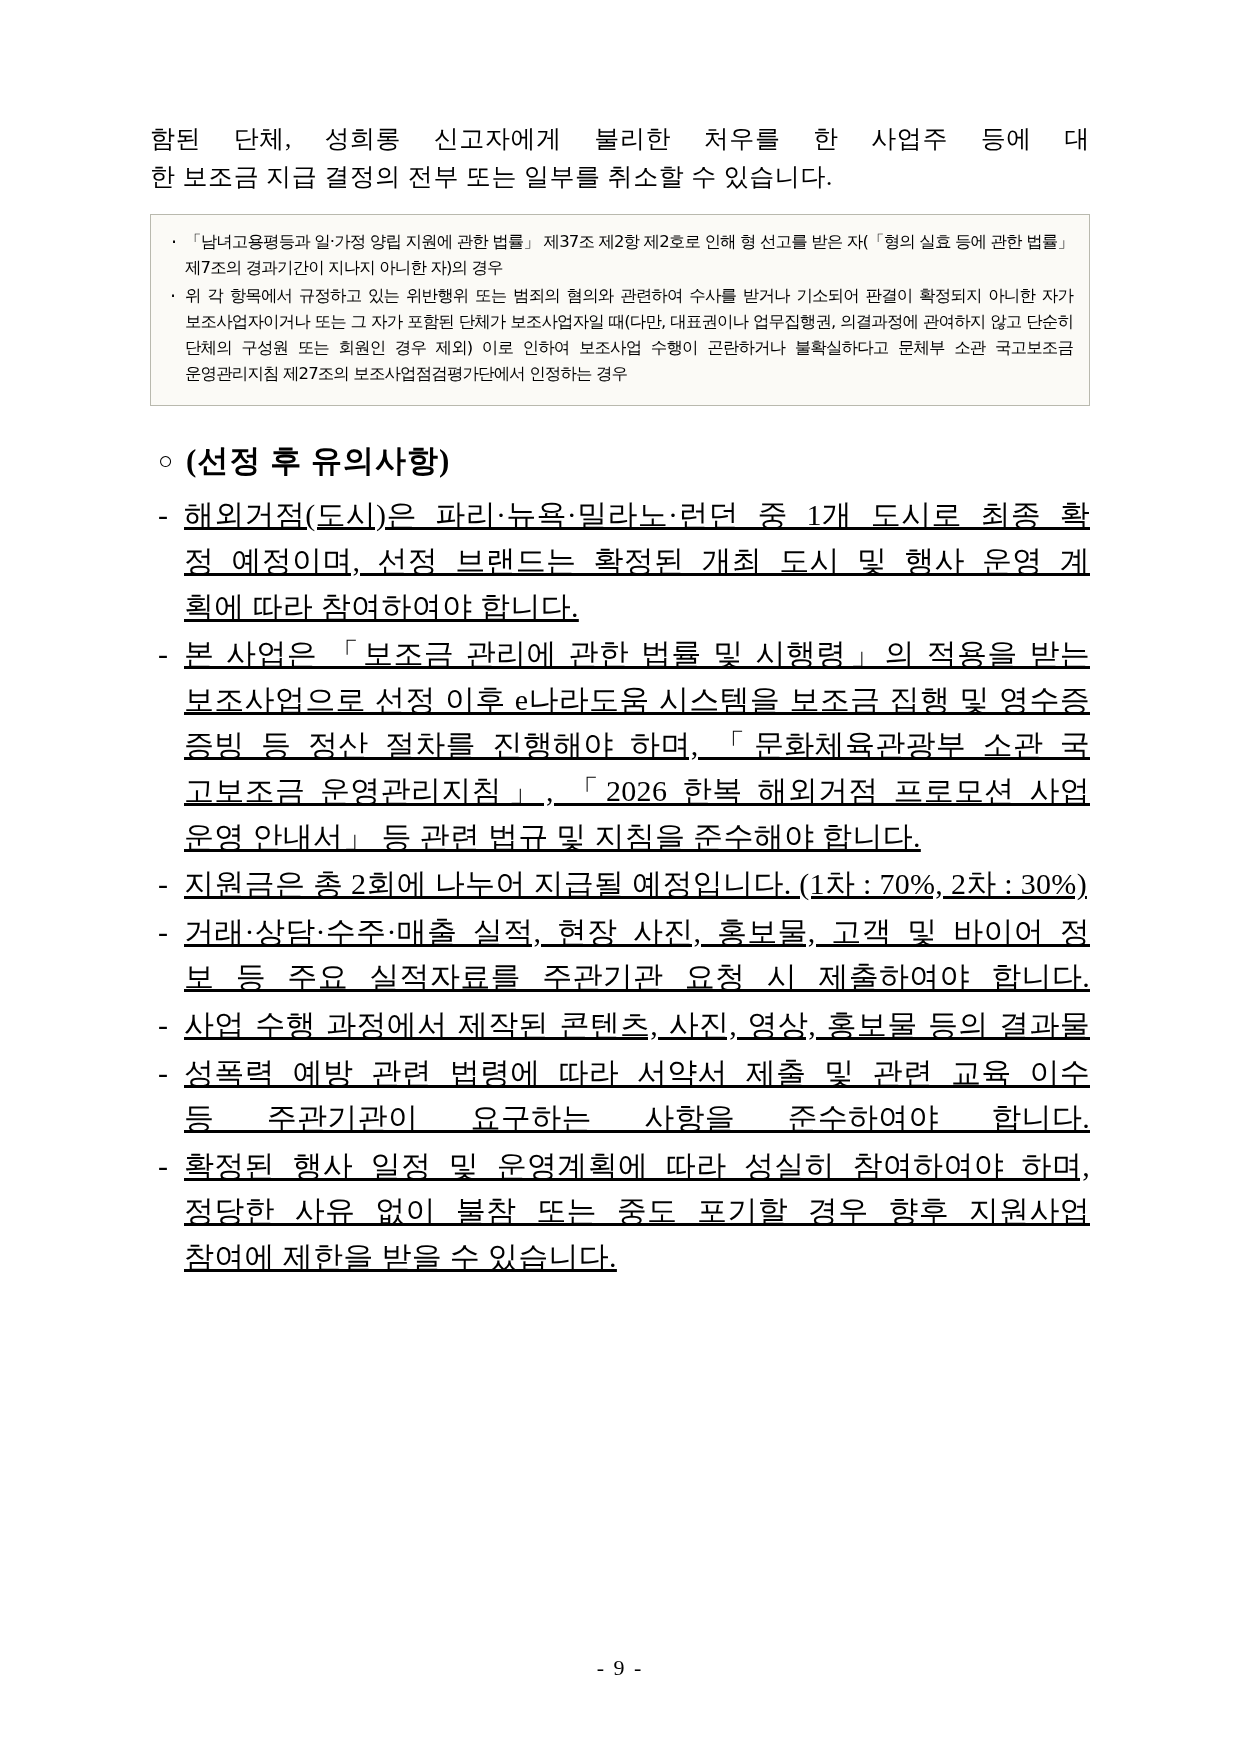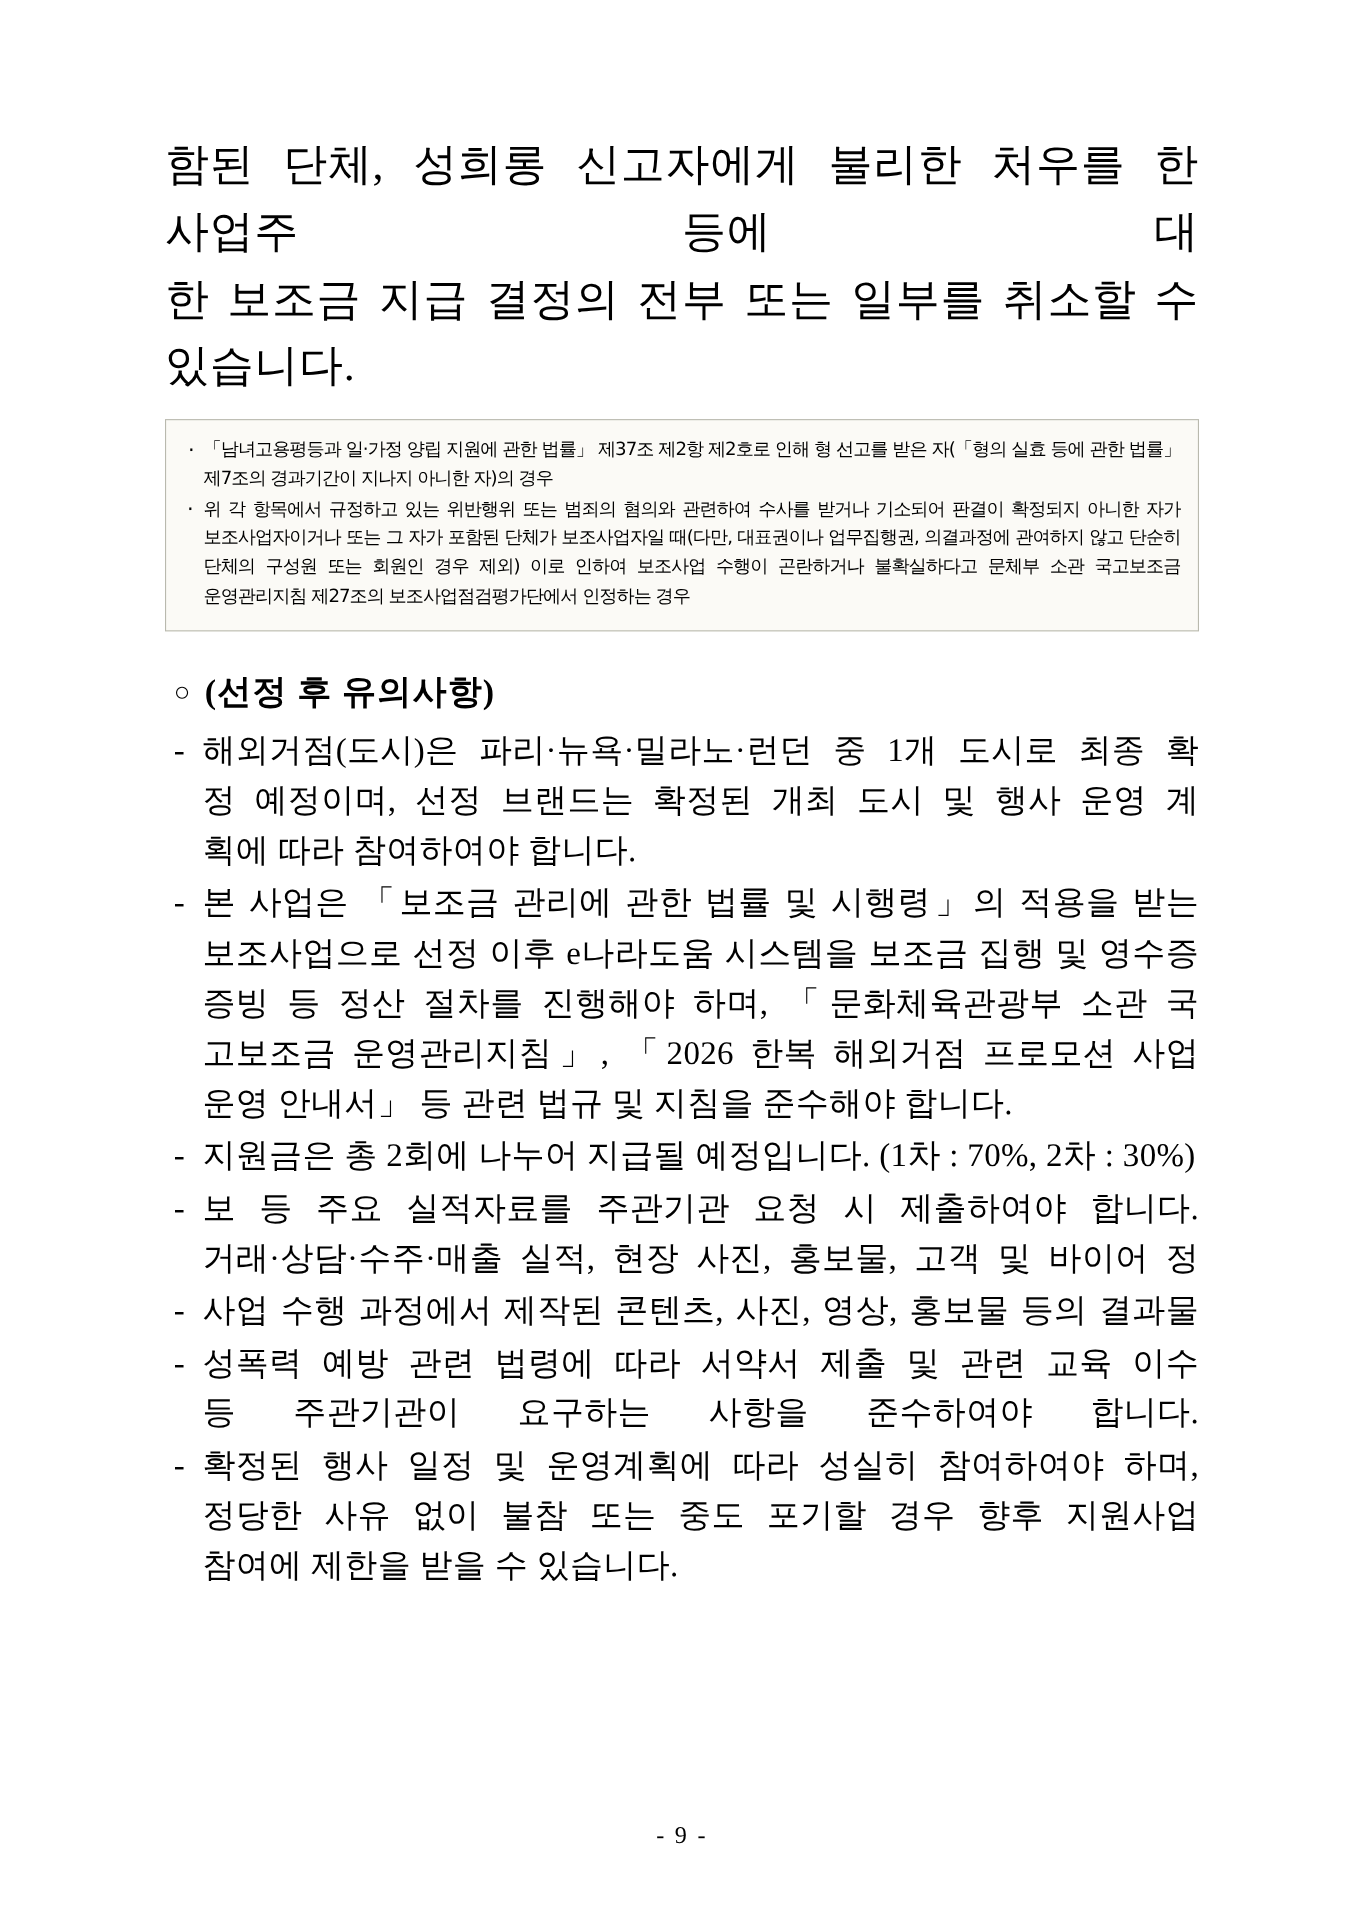--- a/index.html
+++ b/index.html
@@ -18,21 +18,21 @@
   .page {
     position: relative;
     width: 1240px;
     height: 1753px;
     box-sizing: border-box;
     padding: 120px 150px 0 150px;
   }
 
   
   .lead-para {
-    font-size: 40px;
+    font-size: 25px;
     line-height: 1.52;
     text-align: justify;
     text-justify: inter-ideograph;
     letter-spacing: 0.6px;
     margin: 0 0 18px 0;
     word-break: keep-all;
   }
   .lead-para .ln {
     display: block;
     text-align: justify;
@@ -94,20 +94,21 @@
     line-height: 1;
     position: relative;
     top: -2px;
   }
 
   
   .dash-list {
     margin: 0;
     padding: 0;
     list-style: none;
+    text-decoration: underline;
   }
   .dash-item {
     position: relative;
     padding-left: 34px;
     font-size: 30px;
     line-height: 1.52;
     letter-spacing: 0.3px;
     margin-bottom: 2px;
     word-break: keep-all;
   }
@@ -173,22 +174,22 @@
       <span class="ln just">증빙 등 정산 절차를 진행해야 하며, 「문화체육관광부 소관 국</span>
       <span class="ln just">고보조금 운영관리지침」, 「2026 한복 해외거점 프로모션 사업</span>
       <span class="ln">운영 안내서」 등 관련 법규 및 지침을 준수해야 합니다.</span>
     </li>
 
     <li class="dash-item">
       <span class="ln">지원금은 총 2회에 나누어 지급될 예정입니다. (1차 : 70%, 2차 : 30%)</span>
     </li>
 
     <li class="dash-item">
+      <span class="ln just">거래·상담·수주·매출 실적, 현장 사진, 홍보물, 고객 및 바이어 정</span>
       <span class="ln just">보 등 주요 실적자료를 주관기관 요청 시 제출하여야 합니다.</span>
-      <span class="ln just">거래·상담·수주·매출 실적, 현장 사진, 홍보물, 고객 및 바이어 정</span>
     </li>
 
     <li class="dash-item">
       <span class="ln just">사업 수행 과정에서 제작된 콘텐츠, 사진, 영상, 홍보물 등의 결과물</span>
     </li>
 
     <li class="dash-item">
       <span class="ln just">성폭력 예방 관련 법령에 따라 서약서 제출 및 관련 교육 이수</span>
       <span class="ln just">등 주관기관이 요구하는 사항을 준수하여야 합니다.</span>
     </li>

